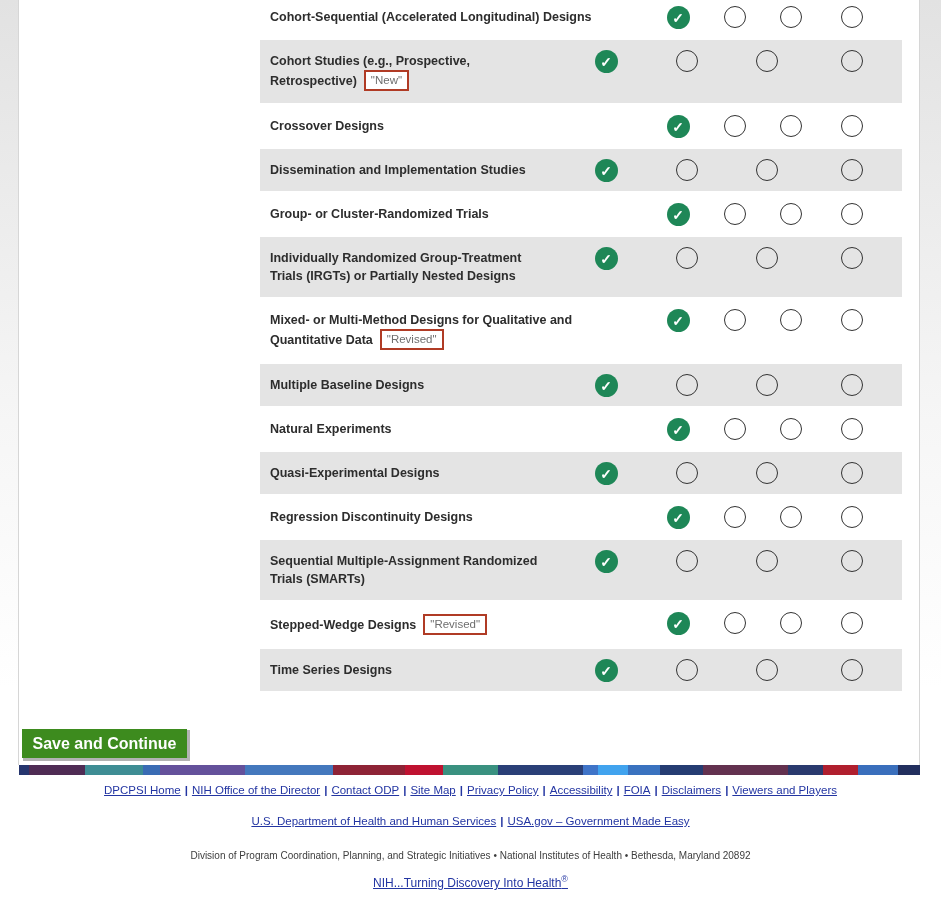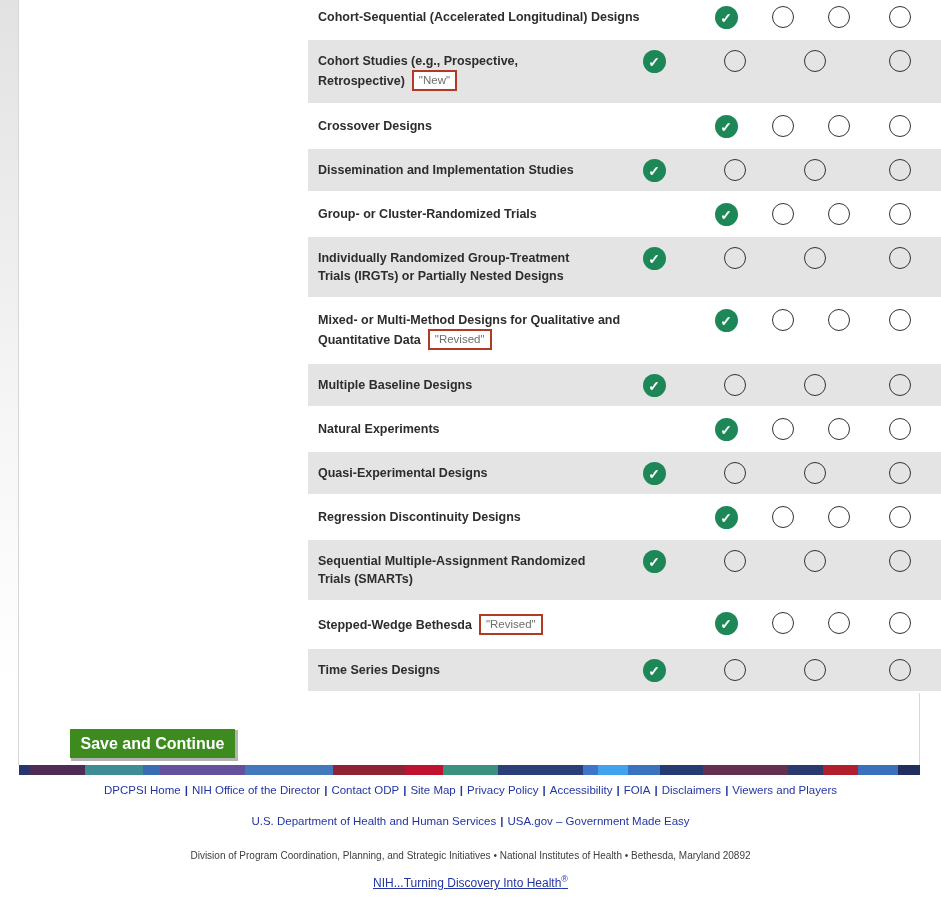--- a/index.html
+++ b/index.html
@@ -10,21 +10,21 @@
     position:relative;
     overflow:hidden;
   }
   .side {
     position:absolute; top:0; height:765px;
     background:linear-gradient(#e2e2e2, #f6f6f6 55%, #ffffff 90%);
   }
   .side.left  { left:0;  width:19px; border-right:1px solid #d6d6d6; }
   .side.right { right:0; width:22px; border-left:1px solid #d6d6d6; }
 
-  .content { position:absolute; left:20px; top:0; width:898px;padding-left:48px; }
+  .content { position:absolute; left:20px; top:0; width:898px; }
 
   .table { margin-left:240px; width:642px; margin-top:-4px; }
   .row { display:flex; align-items:stretch; min-height:42px; border-bottom:2px solid #ffffff; background:#ffffff; }
   .row.shaded { background:#e4e4e4;gap:24px; }
   .row-label {
     flex:1; padding:12px 14px 12px 10px;
     font-weight:bold; font-size:12.5px; line-height:18px; color:#2d2d2d;
   }
   .badge {
     display:inline-block; border:2px solid #b03b25; background:#ffffff;
@@ -51,21 +51,21 @@
     border:none; box-shadow:2px 2px 0 1px #b3b3b3; cursor:pointer;
   }
 
   footer { position:absolute; left:0; top:765px; width:941px; background:#ffffff; }
   .stripe { margin-left:19px; width:901px; height:10px; display:flex; }
   .stripe span { height:10px; display:block; }
 
   .fnav { text-align:center; font-size:11.5px; line-height:14px; }
   .fnav.primary { margin-top:8px; }
   .fnav.secondary { margin-top:17px; }
-  .fnav a { color:#2335a2; cursor:pointer; }
+  .fnav a { color:#2335a2; text-decoration:underline; cursor:pointer; }
   .fnav .sep { color:#2335a2; margin:0 4px; font-weight:bold; }
 
   .address { margin-top:20px; text-align:center; font-size:10px; color:#3d3d3d; line-height:15px; }
   .tagline { margin-top:9px; text-align:center; font-size:12px; line-height:14px; }
   .tagline a { color:#2335a2; text-decoration:underline; cursor:pointer; }
   .tagline sup { font-size:9px; }
 </style>
 </head>
 <body>
 
@@ -248,21 +248,21 @@
           <span class="radio"></span>
         </div>
         <div class="cell c2">
           <span class="radio"></span>
         </div>
         <div class="cell c3">
           <span class="radio"></span>
         </div>
       </div>
       <div class="row">
-        <div class="row-label"><span>Stepped-Wedge Bethesda</span><span class="badge">"Revised"</span></div>
+        <div class="row-label"><span>Stepped-Wedge Designs</span><span class="badge">"Revised"</span></div>
         <div class="cell c0">
           <span class="check">✓</span>
         </div>
         <div class="cell c1">
           <span class="radio"></span>
         </div>
         <div class="cell c2">
           <span class="radio"></span>
         </div>
         <div class="cell c3">

